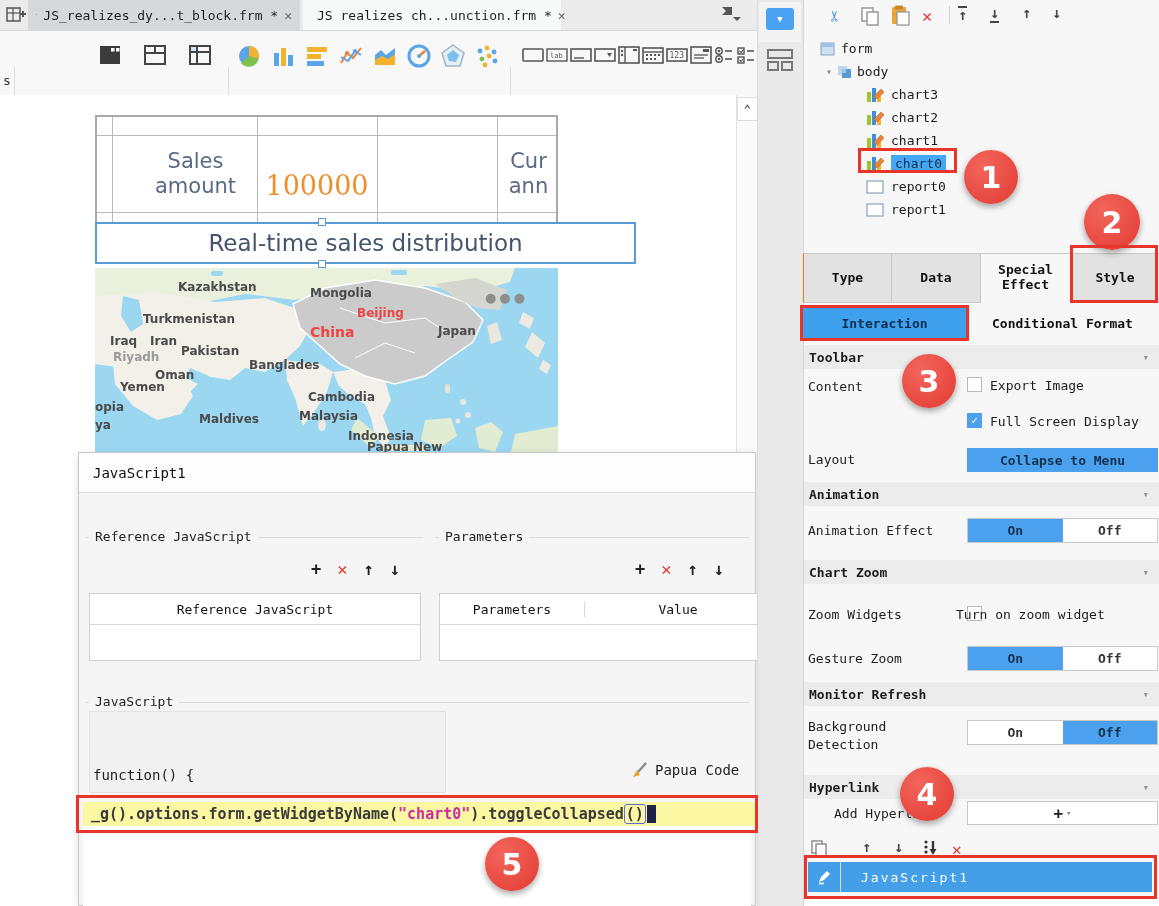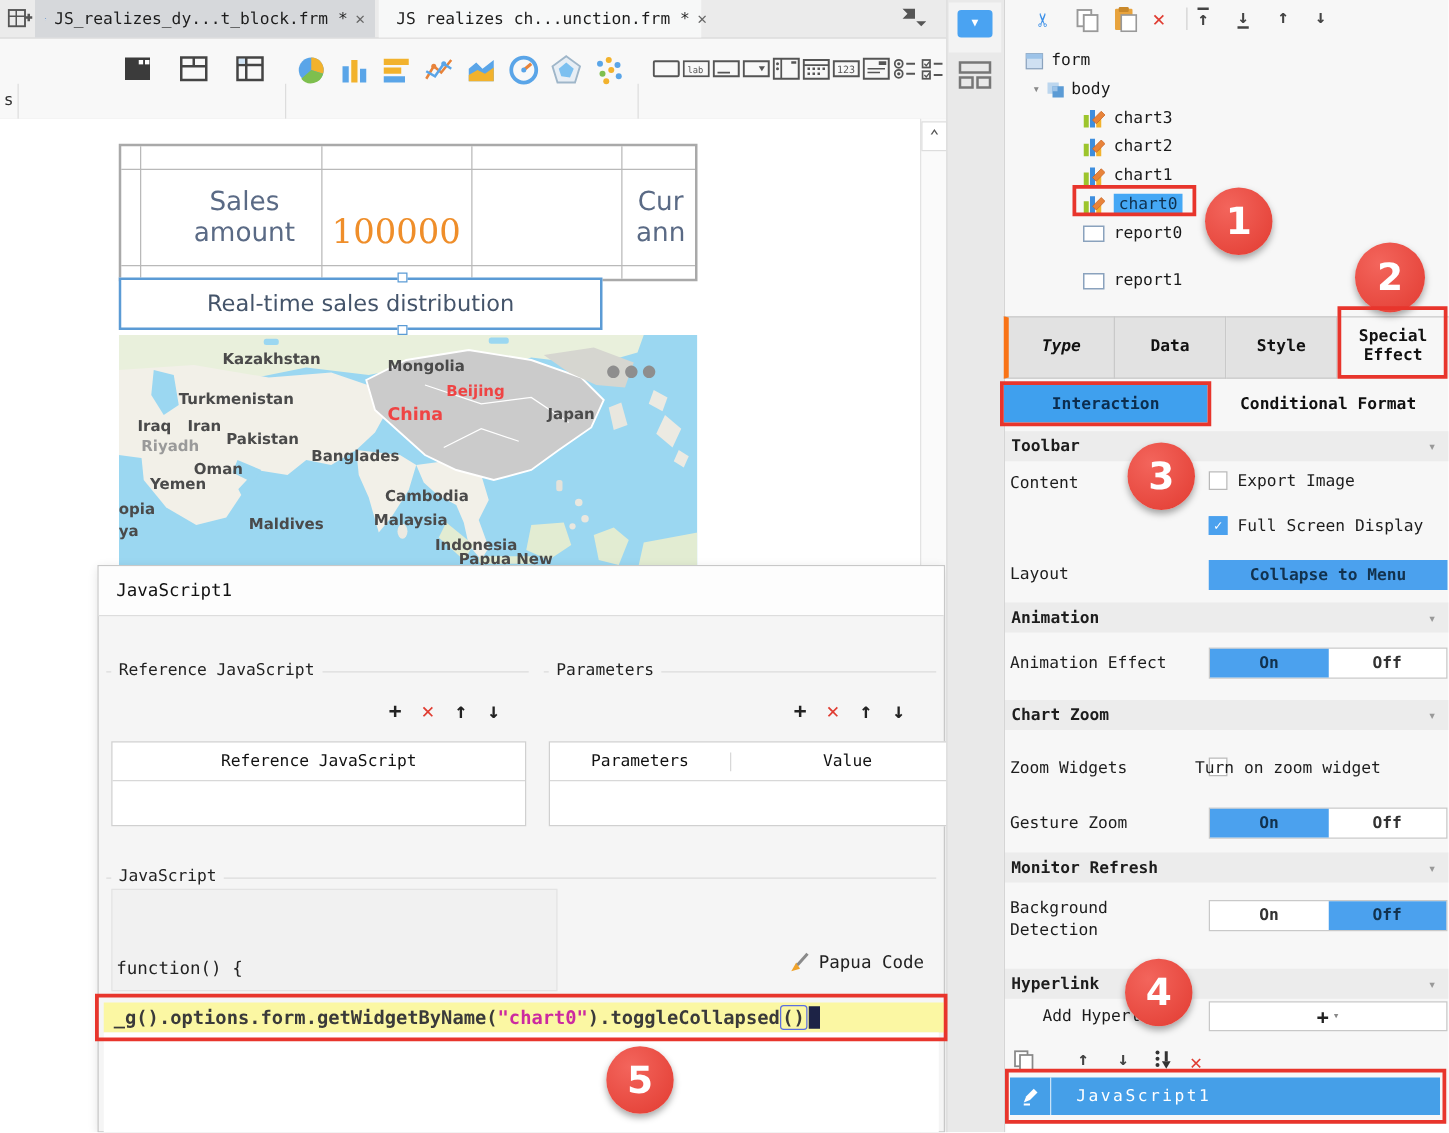--- a/index.html
+++ b/index.html
@@ -23,21 +23,21 @@
   
   .canvas{left:0;top:95px;width:757px;height:811px;background:#fff;}
   .scrollcol{left:736px;top:95px;width:21px;height:811px;background:#fafafa;border-left:1px solid #e3e3e3;}
   .scrollup{left:737px;top:97px;width:19px;height:22px;background:#fff;border:1px solid #ddd;color:#555;font-weight:bold;}
   .rtable{left:95px;top:115px;width:463px;height:110px;background:#fff;border:2px solid #a9a9a9;box-sizing:border-box;}
   .vline{position:absolute;top:0;bottom:0;width:1px;background:#b9b9b9;}
   .hline{position:absolute;left:0;right:0;height:1px;background:#b9b9b9;}
   .cell{position:absolute;top:18px;height:77px;display:flex;align-items:center;justify-content:center;text-align:center;}
   .salestxt{color:#5a6a85;font-size:21px;line-height:1.15;}
   .valtxt{color:#ef8e2a;font-size:27px;margin-top:12px;}
-  .titleblock{left:95px;top:222px;width:387px;height:42px;background:#fff;border:2px solid #5b9bd5;box-sizing:border-box;color:#44546a;font-size:18px;}
+  .titleblock{left:95px;top:222px;width:541px;height:42px;background:#fff;border:2px solid #5b9bd5;box-sizing:border-box;color:#44546a;font-size:23px;}
   .handle{width:8px;height:8px;background:#fff;border:1px solid #5b9bd5;box-sizing:border-box;}
   .map{left:95px;top:268px;width:463px;height:220px;overflow:hidden;}
   .mlabel{position:absolute;font-family:"DejaVu Sans",sans-serif;font-weight:bold;font-size:12px;color:#4a4a4a;white-space:nowrap;}
   .mfaint{color:#ef4444;font-weight:bold;}
   
   .dialog{left:78px;top:452px;width:678px;height:454px;background:#f5f5f5;border:1px solid #c8c8c8;box-sizing:border-box;box-shadow:0 2px 8px rgba(0,0,0,.12);}
   .dtitle{left:0;top:0;width:100%;height:40px;background:#fdfdfd;border-bottom:1px solid #ddd;box-sizing:border-box;display:flex;align-items:center;padding-left:14px;font-size:14px;color:#111;}
   .gline{height:1px;background:#dcdcdc;}
   .grouplabel{background:#f5f5f5;padding:0 6px;font-size:13px;color:#222;}
   .minitb{display:flex;gap:16px;font-size:17px;font-weight:bold;color:#222;}
@@ -55,21 +55,21 @@
   
   .strip{left:757px;top:0;width:46px;height:906px;background:#e9e9e9;border-left:1px solid #dcdcdc;box-sizing:border-box;}
   .striptile{left:759px;top:2px;width:42px;height:40px;background:#f3f3f3;}
   .bluebtn{left:766px;top:8px;width:28px;height:22px;background:#4aa3f2;border-radius:3px;color:#fff;font-size:9px;}
   
   .panel{left:803px;top:0;width:356px;height:906px;background:#f7f7f7;border-left:1px solid #d5d5d5;box-sizing:border-box;}
   .treelabel{font-size:13px;color:#1a1a1a;}
   .sel-blue{background:#45a8f5;}
   .tabsrow{display:flex;}
   .ptab{width:89px;height:50px;border:1px solid #c9c9c9;border-left:none;box-sizing:border-box;background:#e2e2e2;display:flex;align-items:center;justify-content:center;text-align:center;font-weight:bold;font-size:13px;color:#111;line-height:1.15;}
-  .ptab.first{border-left:4px solid #f97316;font-style:italic;}
+  .ptab.first{border-left:1px solid #f97316;}
   .ptab.active{background:#f7f7f7;border-bottom:1px solid #f7f7f7;}
   .subtab-on{background:#3fa0ee;color:#0c2d4e;font-weight:bold;}
   .sechdr{background:#ececec;display:flex;align-items:center;justify-content:space-between;padding:0 10px 0 5px;font-weight:bold;font-size:13px;color:#1d1d1d;box-sizing:border-box;}
   .sechdr .tri{color:#999;font-size:11px;}
   .rowlabel{font-size:13px;color:#1d1d1d;}
   .cbx{width:15px;height:15px;border:1px solid #b9b9b9;background:#fff;box-sizing:border-box;}
   .cbx.on{background:#4ba1ee;border-color:#4ba1ee;color:#fff;font-size:11px;display:flex;align-items:center;justify-content:center;font-weight:bold;}
   .bluewide{background:#4ba1ee;display:flex;align-items:center;justify-content:center;font-weight:bold;font-size:13px;color:#12324e;}
   .seg{display:flex;border:1px solid #c9c9c9;background:#fff;box-sizing:border-box;}
   .seg div{flex:1;display:flex;align-items:center;justify-content:center;font-weight:bold;font-size:13px;color:#333;}
@@ -476,32 +476,32 @@
       <path d="M8,10 l7,-7 l3,3 l-7,7 z" fill="#e8833a" stroke="#c96420" stroke-width="0.6"></path>
     </svg>
     <span class="treelabel sel-blue" style="color:#10304d;padding:1px 4px">chart0</span>
   </div>
   <div class="ab lft" style="left:866px;top:176px;height:21px;gap:7px">
     <svg width="18" height="14" viewBox="0 0 18 14">
         <rect x="1" y="1" width="16" height="12" fill="#fff" stroke="#8aa2bd" stroke-width="1.2"></rect>
       </svg>
     <span class="treelabel">report0</span>
   </div>
-  <div class="ab lft" style="left:866px;top:214px;height:21px;gap:7px">
+  <div class="ab lft" style="left:866px;top:199px;height:21px;gap:7px">
     <svg width="18" height="14" viewBox="0 0 18 14">
         <rect x="1" y="1" width="16" height="12" fill="#fff" stroke="#8aa2bd" stroke-width="1.2"></rect>
       </svg>
     <span class="treelabel">report1</span>
   </div>
 
   <div class="ab tabsrow" style="left:803px;top:253px">
     <div class="ptab first">Type</div>
     <div class="ptab">Data</div>
+    <div class="ptab active" style="width:90px">Special Effect</div>
     <div class="ptab">Style</div>
-    <div class="ptab active" style="width:90px">Special Effect</div>
   </div>
 
   <div class="ab subtab-on ctr" style="left:803px;top:308px;width:163px;height:30px">Interaction</div>
   <div class="ab ctr" style="left:966px;top:308px;width:193px;height:30px;font-weight:bold;font-size:13px;color:#111">Conditional Format</div>
 
   <div class="ab sechdr" style="left:804px;top:345px;width:355px;height:24px">
     <span>Toolbar</span>
       <span class="tri">▾</span>
   </div>
   <span class="ab rowlabel" style="left:808px;top:379px">Content</span>

